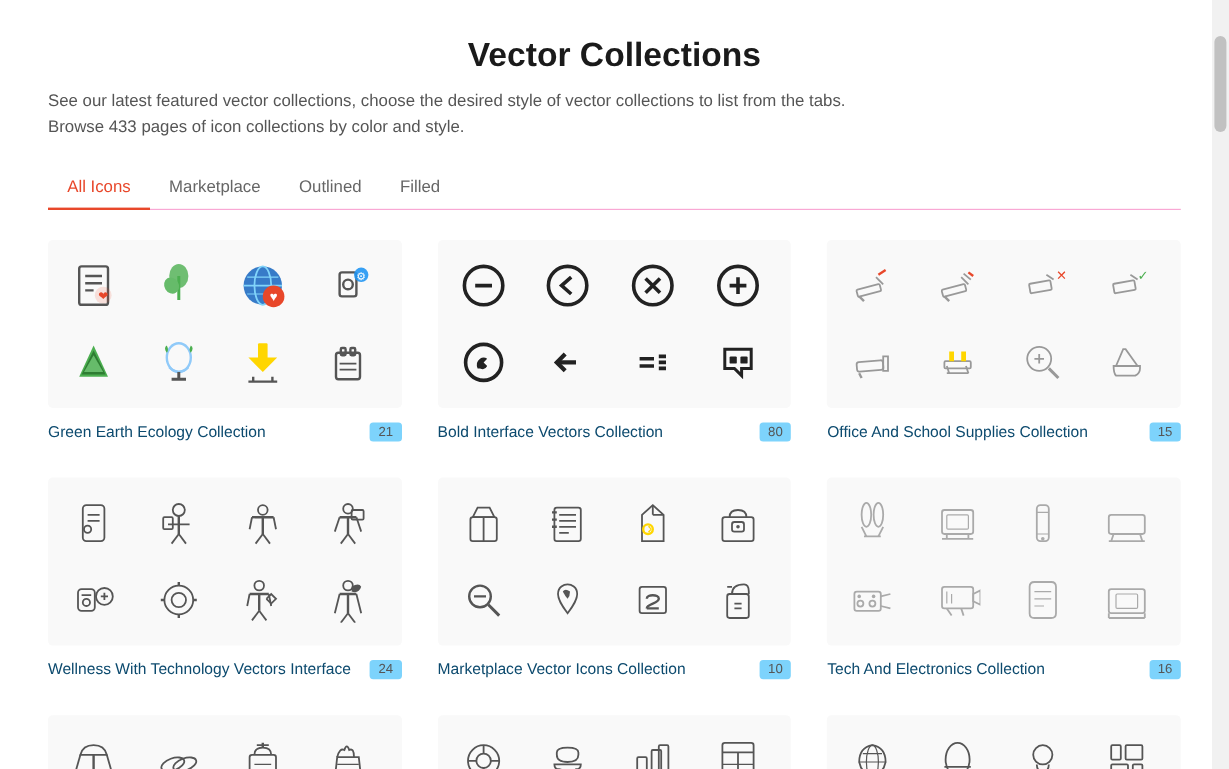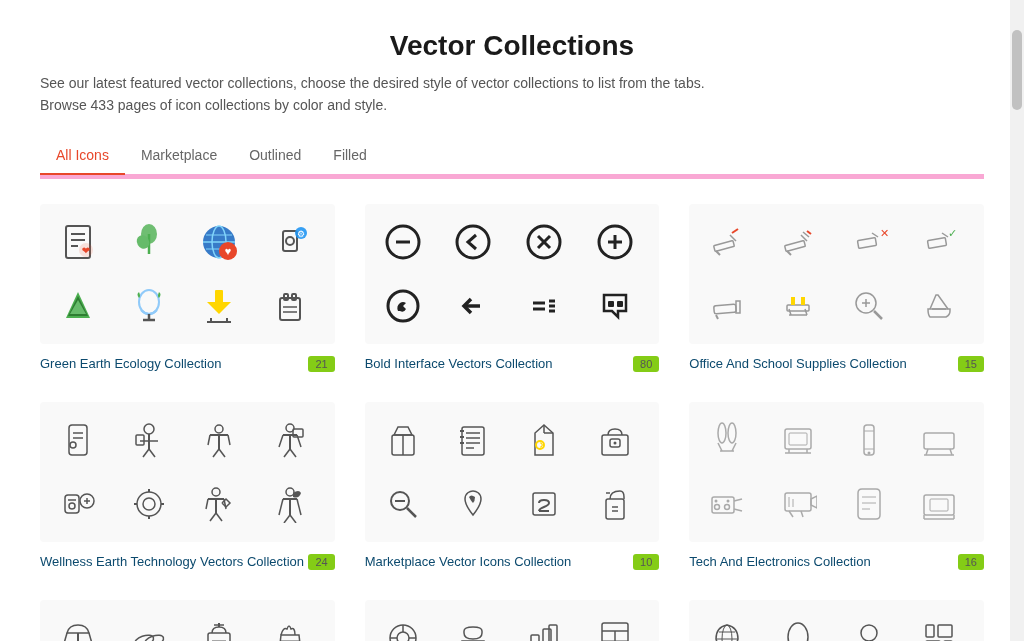--- a/index.html
+++ b/index.html
@@ -3,33 +3,33 @@
   <meta charset="utf-8">
   <style>
     * { box-sizing: border-box; margin: 0; padding: 0; }
     body { font-family: -apple-system, BlinkMacSystemFont, 'Segoe UI', sans-serif; background: #fff; color: #333; overflow-x: hidden; }
     
     .page-container { max-width: 1024px; margin: 0 auto; padding: 30px 40px; }
     
     h1 { font-size: 28px; font-weight: 700; color: #1a1a1a; margin-bottom: 10px; text-align: center; }
     .subtitle { font-size: 14px; color: #555; line-height: 1.6; margin-bottom: 20px; }
     
-    .tabs { display: flex; gap: 0; border-bottom: 5px solid #f9a8d4; margin-bottom: 25px; }
+    .tabs { display: flex; gap: 0; border-bottom: 1px solid #f9a8d4; margin-bottom: 25px; }
     .tab { padding: 10px 16px; font-size: 14px; cursor: pointer; color: #666; border-bottom: 2px solid transparent; margin-bottom: -1px; }
     .tab.active { color: #e8472a; border-bottom-color: #e8472a; font-weight: 500; }
     
     .collections-grid { display: grid; grid-template-columns: repeat(3, 1fr); gap: 30px; }
     
     .collection-card { }
     .collection-icons { display: grid; grid-template-columns: repeat(4, 1fr); gap: 4px; margin-bottom: 12px; background: #f9f9f9; border-radius: 4px; padding: 8px; }
     .icon-cell { width: 60px; height: 60px; display: flex; align-items: center; justify-content: center; font-size: 28px; }
     
     .collection-footer { display: flex; align-items: center; justify-content: space-between; }
     .collection-name { font-size: 13px; font-weight: 500; color: #0c4a6e; flex: 1; }
-    .collection-count { background: #84cc16; color: #555; font-size: 11px; padding: 2px 7px; border-radius: 3px; font-weight: 500; flex-shrink: 0; }
+    .collection-count { background: #7dd3fc; color: #555; font-size: 11px; padding: 2px 7px; border-radius: 3px; font-weight: 500; flex-shrink: 0; }
     
     .scrollbar-track { position: fixed; right: 0; top: 0; bottom: 0; width: 14px; background: #f1f1f1; }
     .scrollbar-thumb { position: absolute; top: 30px; width: 10px; height: 80px; background: #c1c1c1; border-radius: 5px; left: 2px; }
   </style>
 </head>
 <body>
 
 <div class="page-container">
   <h1>Vector Collections</h1>
   <div class="subtitle">
@@ -343,21 +343,21 @@
             <line x1="12" y1="14" x2="8" y2="30" stroke="#555" stroke-width="1.5"></line>
             <line x1="26" y1="14" x2="30" y2="30" stroke="#555" stroke-width="1.5"></line>
             <line x1="19" y1="14" x2="19" y2="30" stroke="#555" stroke-width="2"></line>
             <line x1="19" y1="30" x2="13" y2="38" stroke="#555" stroke-width="1.5"></line>
             <line x1="19" y1="30" x2="25" y2="38" stroke="#555" stroke-width="1.5"></line>
             <path d="M22 8 Q28 4 30 8 Q28 14 22 12Z" fill="#555"></path>
           </svg>
         </div>
       </div>
       <div class="collection-footer">
-        <span class="collection-name">Wellness Earth Technology Vectors Collection</span>
+        <span class="collection-name">Wellness With Technology Vectors Interface</span>
         <span class="collection-count">24</span>
       </div>
     </div>
 
     <div class="collection-card">
       <div class="collection-icons">
         <div class="icon-cell">
           <svg width="38" height="38" viewBox="0 0 38 38">
             <path d="M10 14 L14 6 L24 6 L28 14 Z" fill="none" stroke="#555" stroke-width="1.5"></path>
             <rect x="8" y="14" width="22" height="20" rx="2" fill="none" stroke="#555" stroke-width="1.5"></rect>

